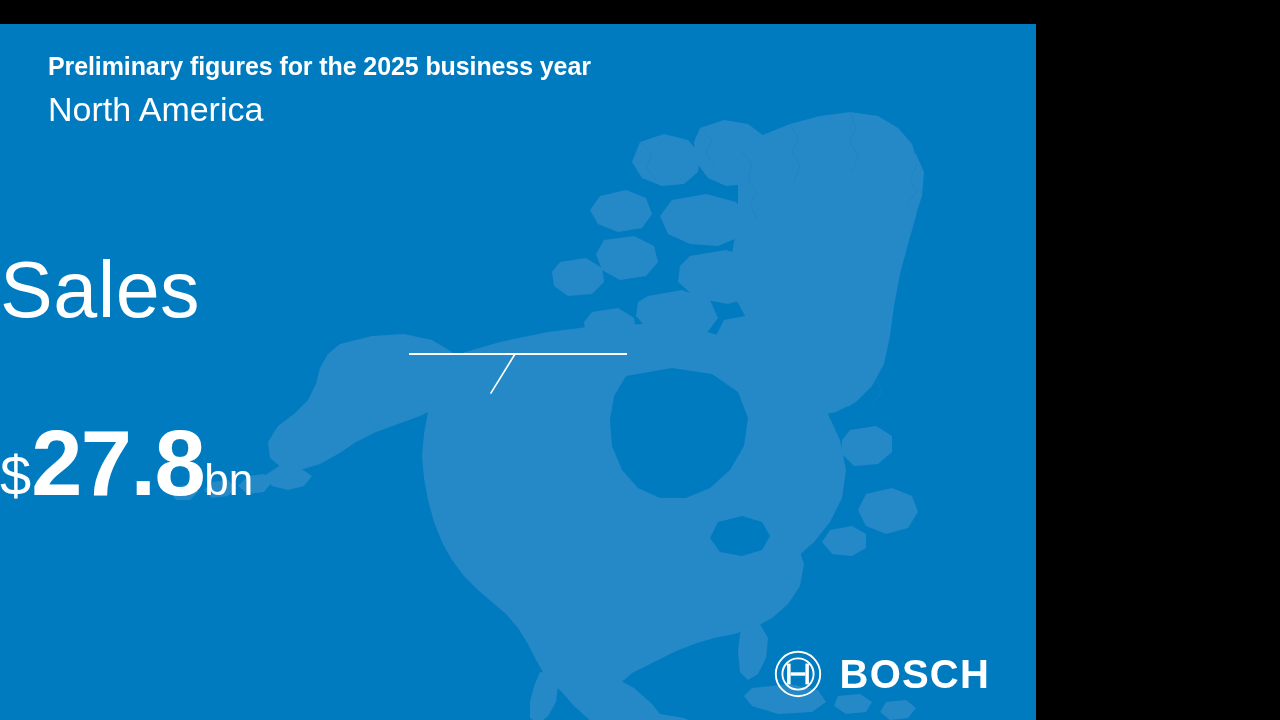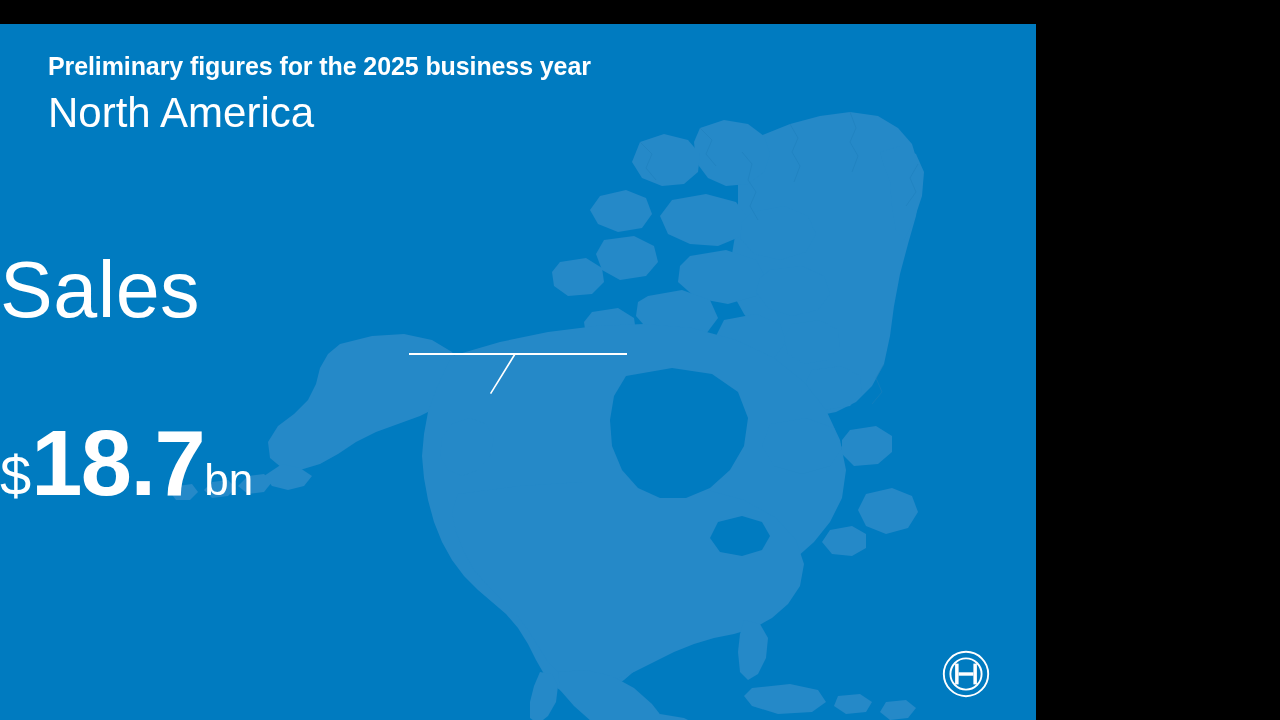--- a/index.html
+++ b/index.html
@@ -44,21 +44,21 @@
   #eyebrow {
     color: #FFFFFF;
     font-size: 25px;
     font-weight: 700;
     letter-spacing: -0.1px;
     line-height: 1.0;
     white-space: nowrap;
   }
   #page-title {
     color: #FFFFFF;
-    font-size: 42px;
+    font-size: 34px;
     font-weight: 300;
     line-height: 1.0;
     margin-top: 13px;
     white-space: nowrap;
   }
 
   
   #kpi {
     position: absolute;
     left: 0;
@@ -279,33 +279,34 @@
     <div id="kpi-label">Sales</div>
 
     <div id="kpi-divider">
       <div class="rule"></div>
       <svg class="slash" viewBox="0 0 218 46" xmlns="http://www.w3.org/2000/svg">
         <line x1="106" y1="1" x2="82" y2="40" stroke="#FFFFFF" stroke-width="1.6" stroke-linecap="square"></line>
       </svg>
     </div>
 
     <div id="kpi-value">
-      <span id="kpi-currency">$</span><span id="kpi-number">18.7</span><span id="kpi-unit">bn</span>
+      <span id="kpi-currency">$</span><span id="kpi-number">27.8</span><span id="kpi-unit">bn</span>
     </div>
   </div>
 
   <div id="logo">
     <svg id="logo-symbol" width="48" height="48" viewBox="0 0 48 48" xmlns="http://www.w3.org/2000/svg">
       <circle cx="24" cy="24" r="22.2" fill="none" stroke="#FFFFFF" stroke-width="1.9"></circle>
       <circle cx="24" cy="24" r="15.6" fill="none" stroke="#FFFFFF" stroke-width="1.9"></circle>
 
       <rect x="13.1" y="13.6" width="3.5" height="20.8" fill="#FFFFFF"></rect>
       <rect x="31.4" y="13.6" width="3.5" height="20.8" fill="#FFFFFF"></rect>
       <rect x="16.6" y="22.3" width="14.8" height="3.4" fill="#FFFFFF"></rect>
     </svg>
+    <div id="logo-wordmark">BOSCH</div>
   </div>
 
   <div id="supergraphic">
       <div class="seg" style="background: rgb(140, 34, 49); width: 7.46269%;"></div>
       <div class="seg" style="background: rgb(188, 58, 80); width: 4.62687%;"></div>
       <div class="seg" style="background: rgb(226, 0, 21); width: 11.0448%;"></div>
       <div class="seg" style="background: rgb(107, 44, 145); width: 10.4478%;"></div>
       <div class="seg" style="background: rgb(43, 58, 143); width: 4.47761%;"></div>
       <div class="seg" style="background: rgb(31, 58, 147); width: 11.194%;"></div>
       <div class="seg" style="background: rgb(42, 92, 168); width: 6.34328%;"></div>

